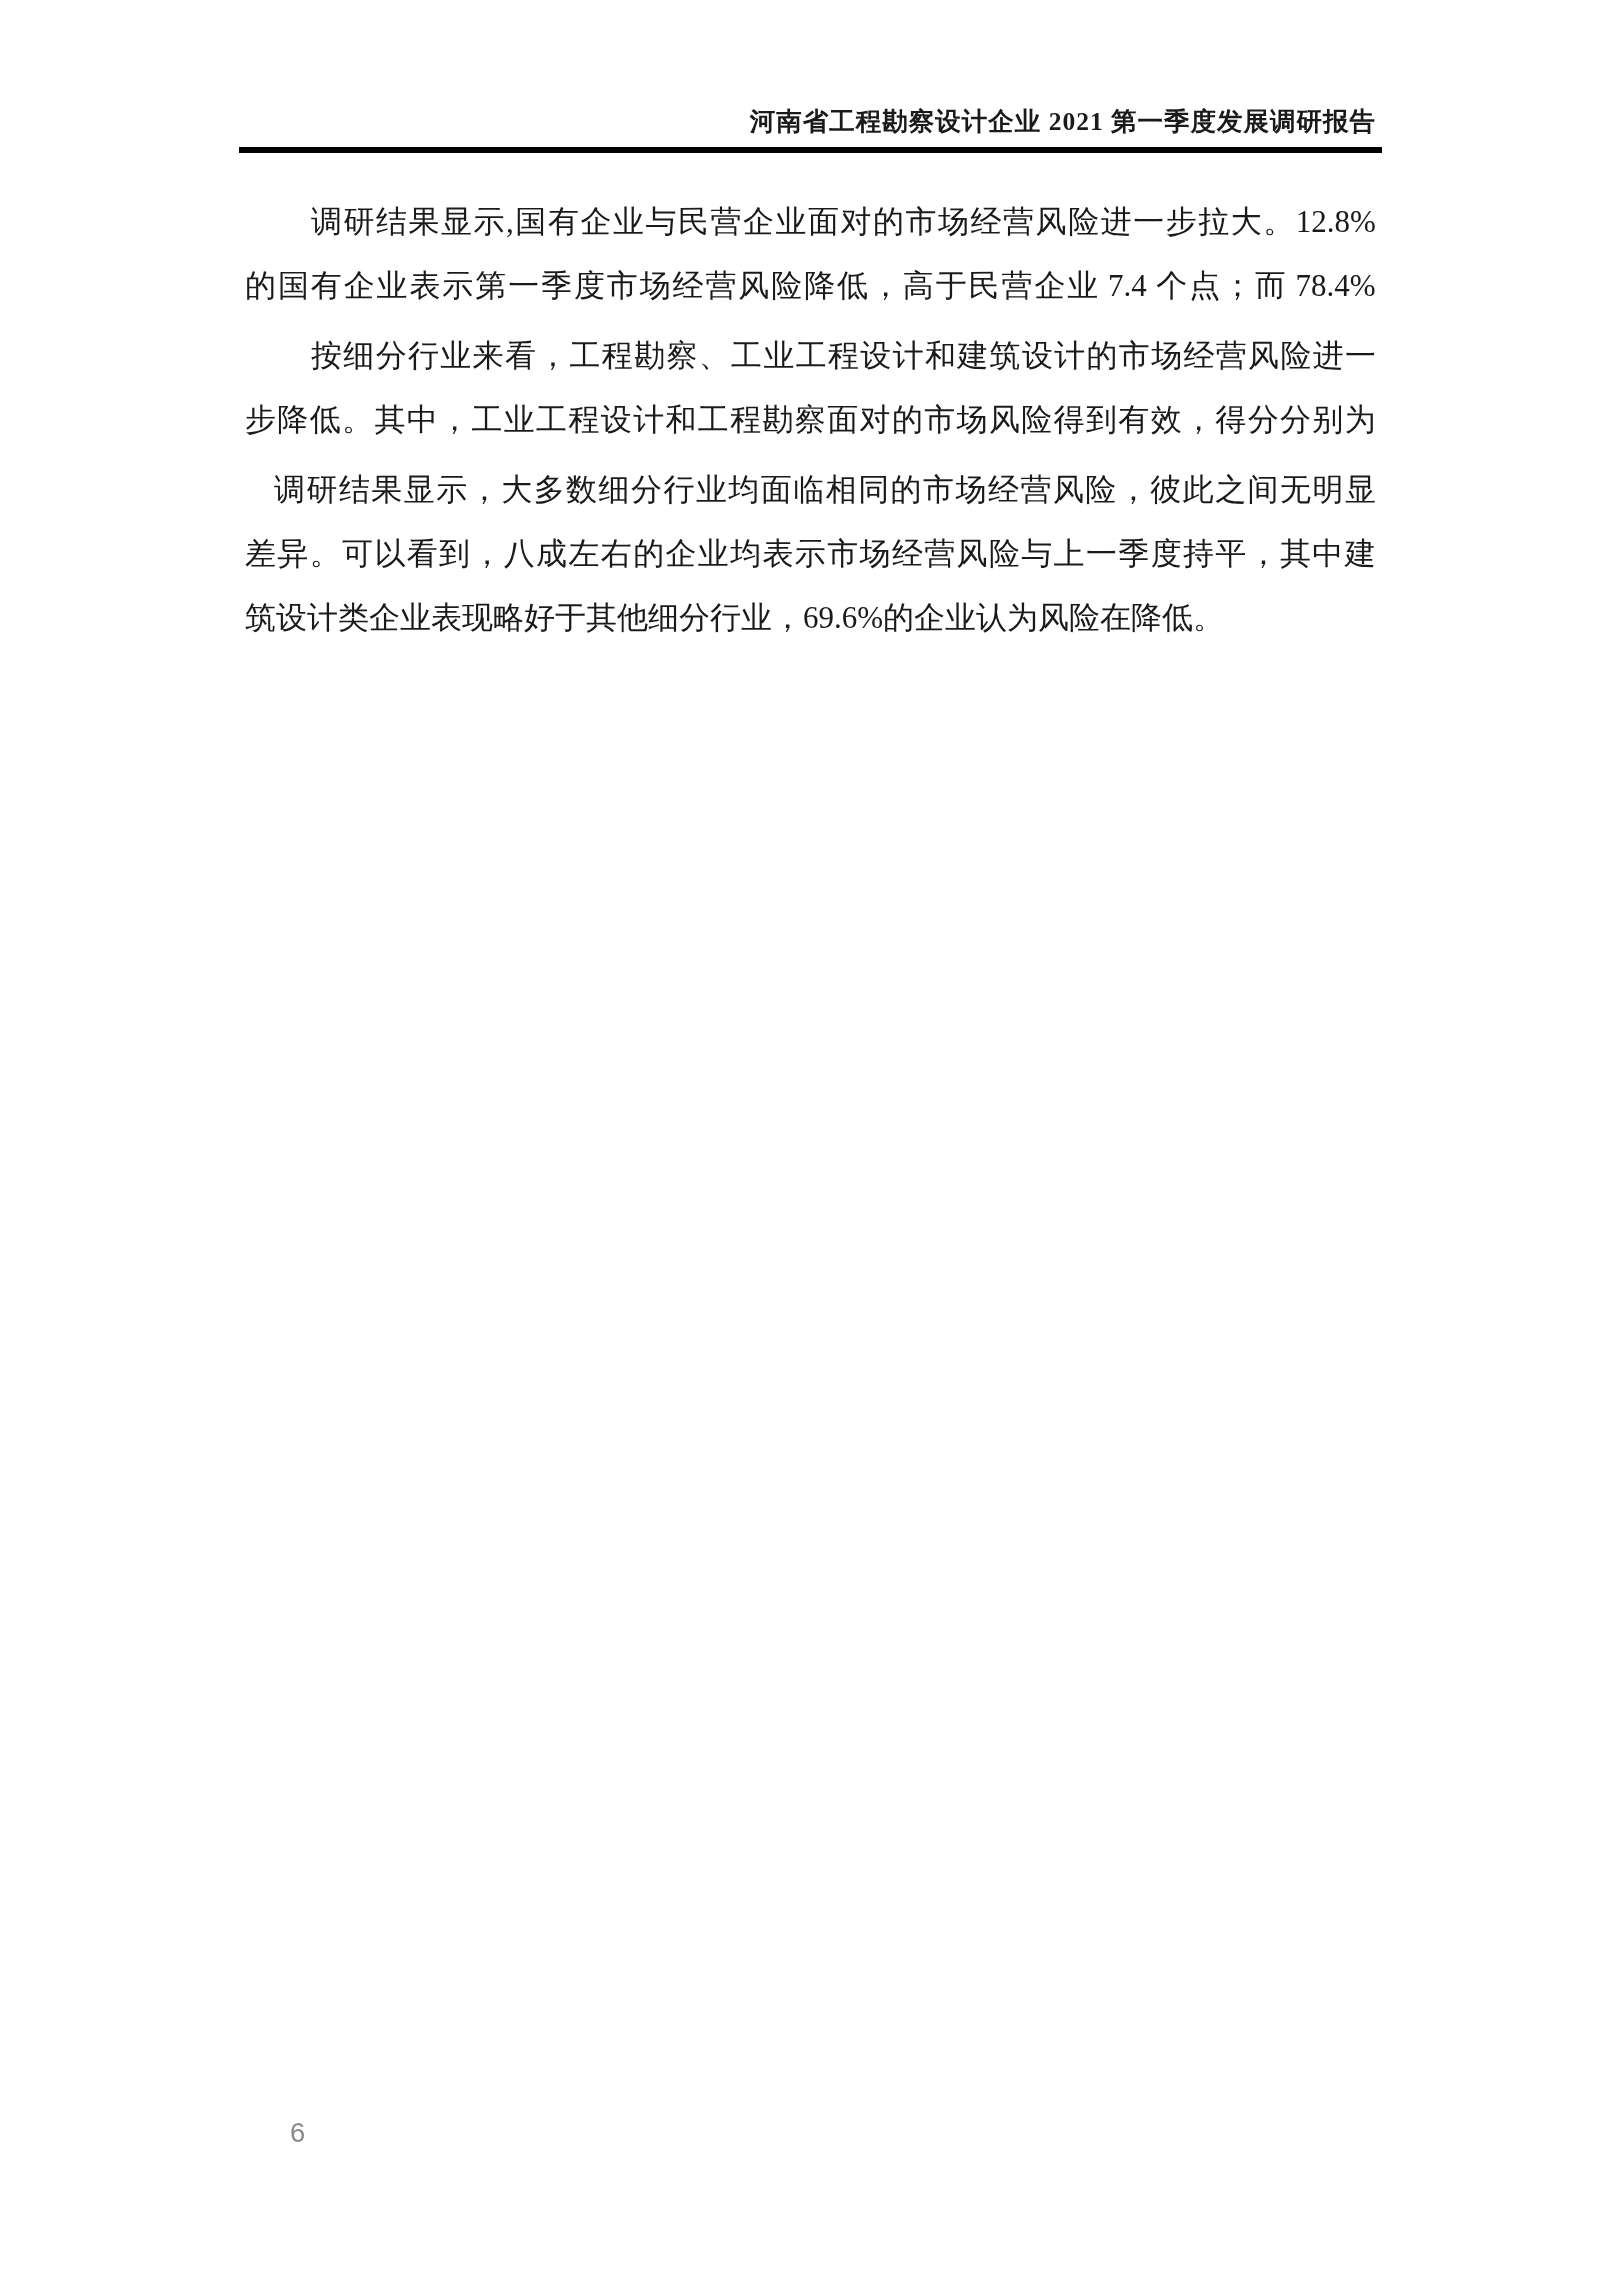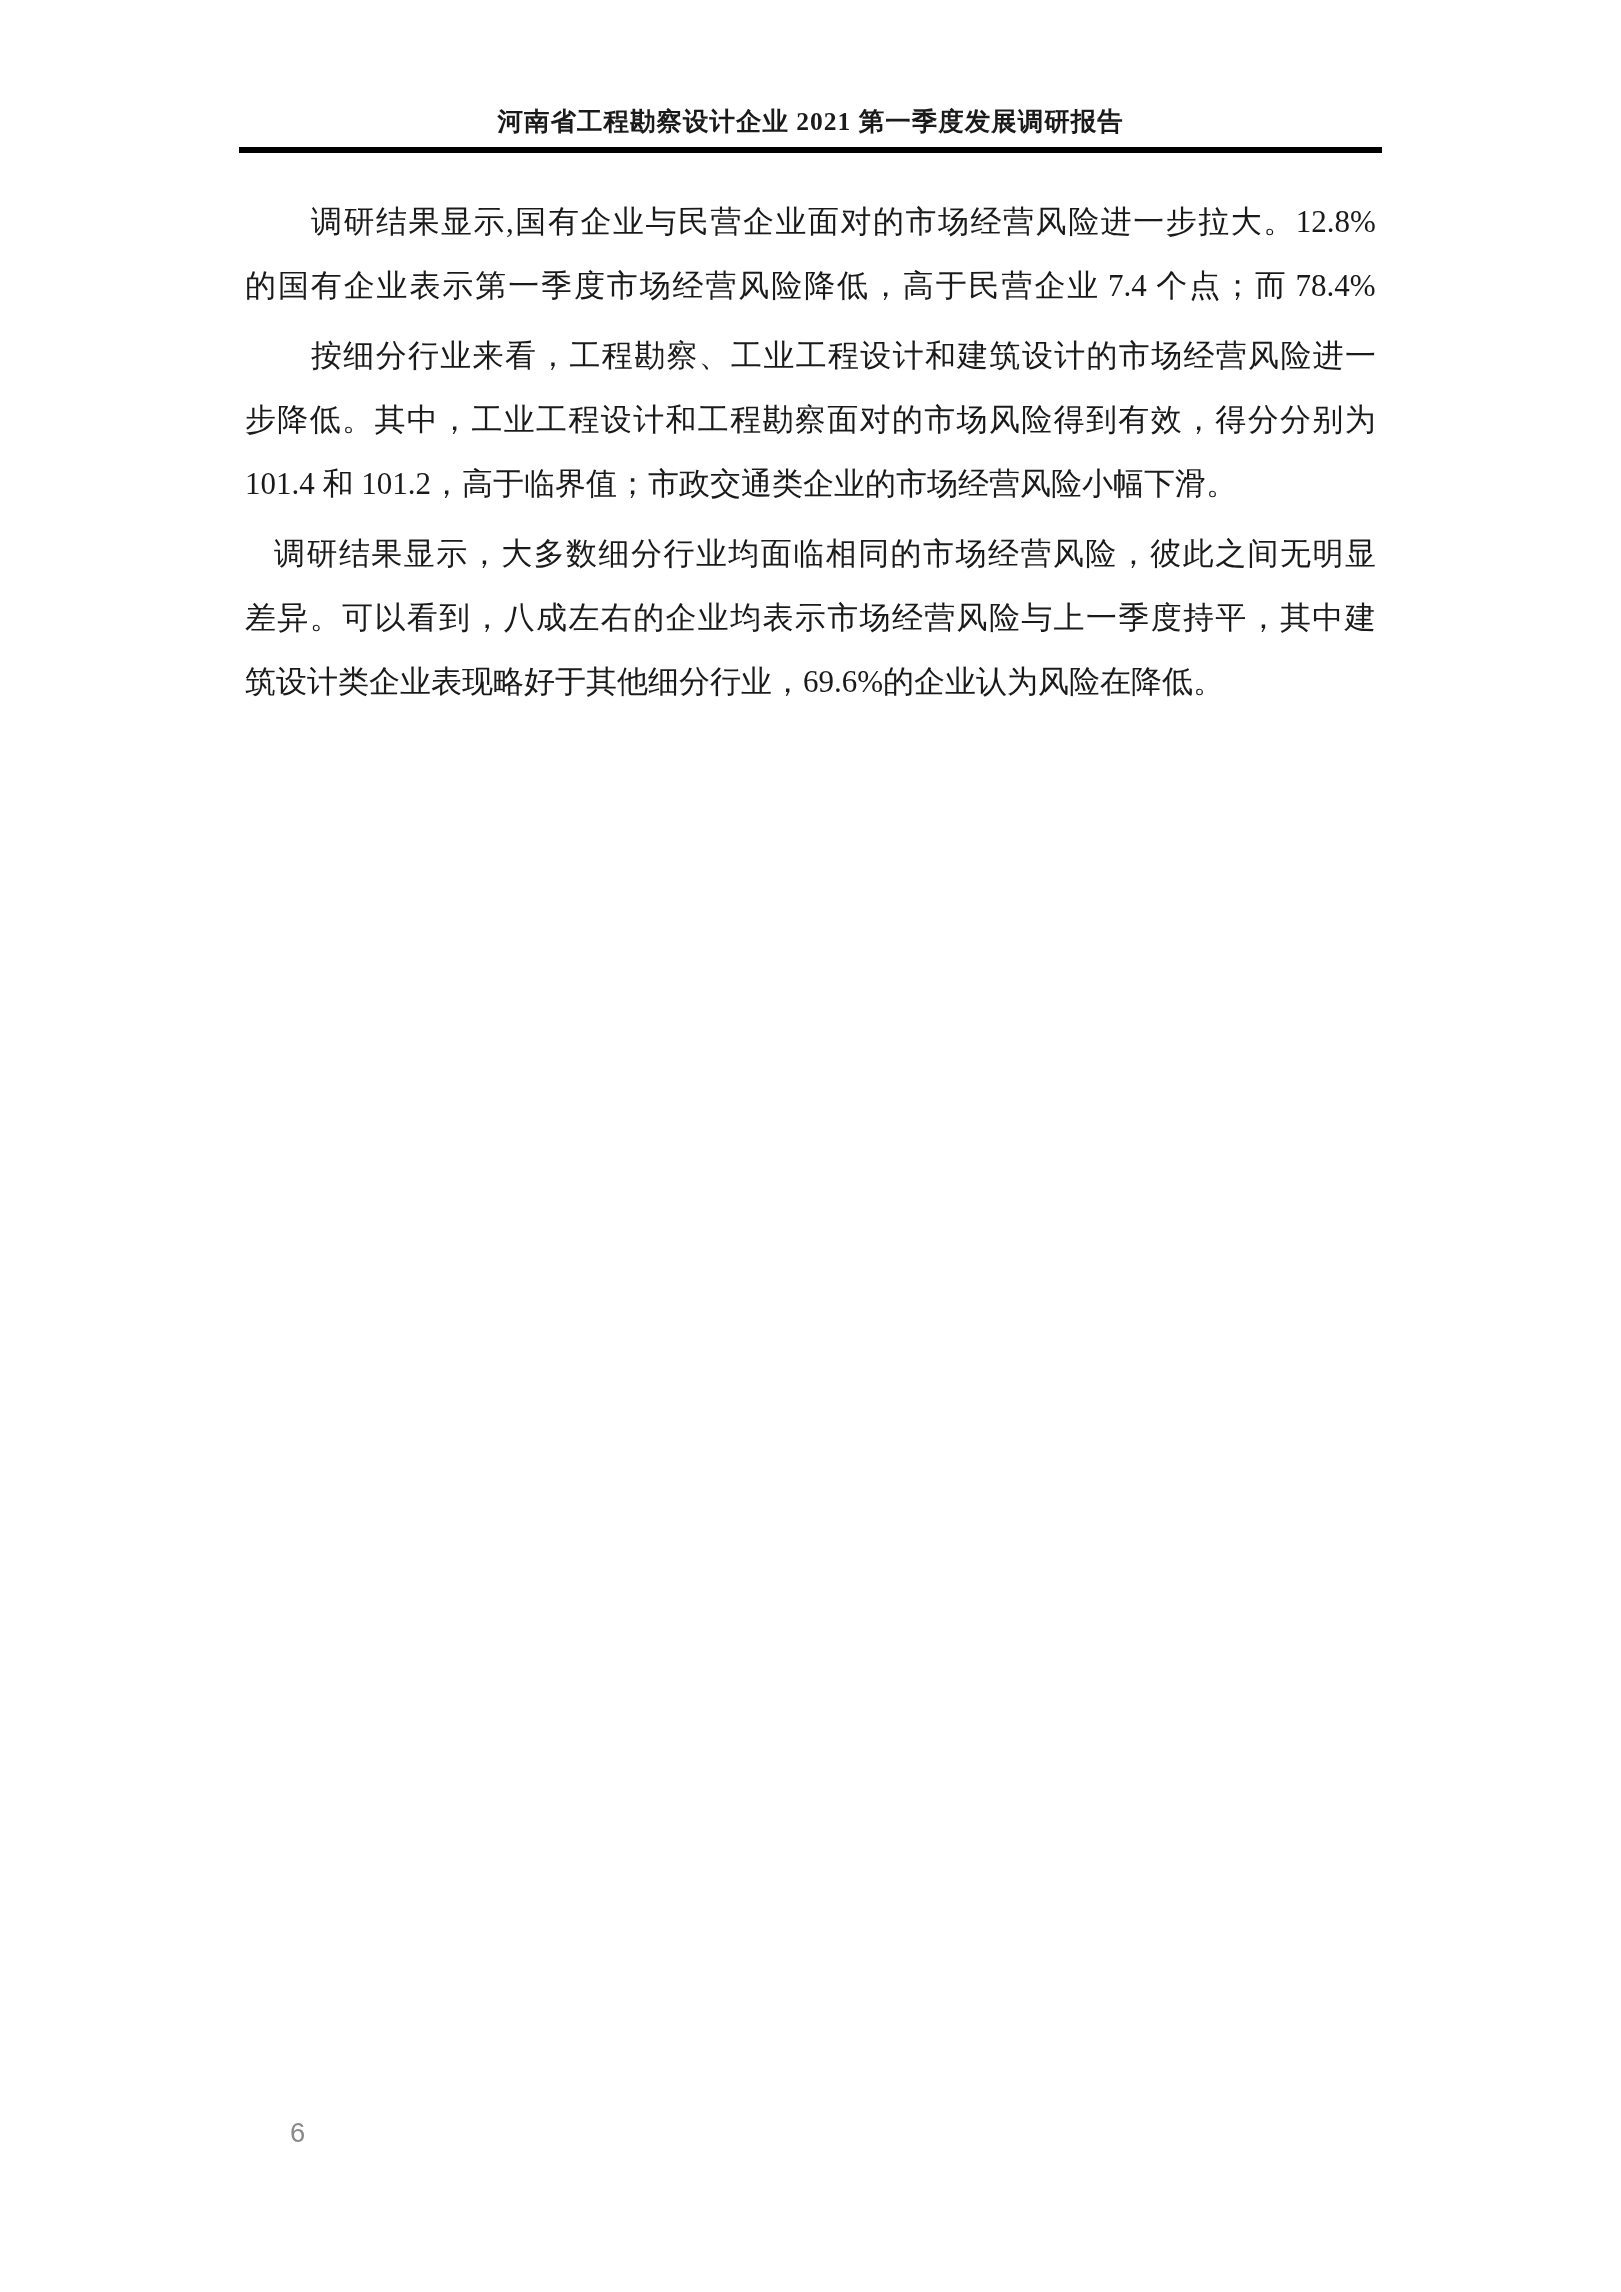--- a/index.html
+++ b/index.html
@@ -2,21 +2,21 @@
 <html><head>
 <meta charset="utf-8">
 <style>
   html,body{margin:0;padding:0;background:#ffffff;}
   .page{
     position:relative;width:1621px;height:2293px;background:#ffffff;
     font-family:"Liberation Serif","DejaVu Serif",serif;color:#1a1a1a;overflow:hidden;
   }
   .header-title{
     position:absolute;top:104px;left:245px;right:245px;
-    text-align:center;font-size:25.5px;font-weight:bold;letter-spacing:1px;white-space:pre;
+    text-align:right;font-size:25.5px;font-weight:bold;letter-spacing:1px;white-space:pre;
   }
   .header-rule{
     position:absolute;top:147px;left:239px;width:1143px;height:5.9px;background:#000000;
   }
   .doc-body{
     position:absolute;top:190px;left:245px;width:1131px;font-size:31px;
   }
   .para{margin:0 0 5.9px 0;}
   .line{height:64px;line-height:64px;white-space:pre;}
   .just{display:flex;justify-content:space-between;}
@@ -41,21 +41,20 @@
 
 
     <div class="para">
       <div class="line just indent2"><span>调</span><span>研</span><span>结</span><span>果</span><span>显</span><span>示</span><span>,</span><span>国</span><span>有</span><span>企</span><span>业</span><span>与</span><span>民</span><span>营</span><span>企</span><span>业</span><span>面</span><span>对</span><span>的</span><span>市</span><span>场</span><span>经</span><span>营</span><span>风</span><span>险</span><span>进</span><span>一</span><span>步</span><span>拉</span><span>大</span><span>。</span><span>12.8%</span></div>
       <div class="line just"><span>的</span><span>国</span><span>有</span><span>企</span><span>业</span><span>表</span><span>示</span><span>第</span><span>一</span><span>季</span><span>度</span><span>市</span><span>场</span><span>经</span><span>营</span><span>风</span><span>险</span><span>降</span><span>低</span><span>，</span><span>高</span><span>于</span><span>民</span><span>营</span><span>企</span><span>业</span><span> 7.4 </span><span>个</span><span>点</span><span>；</span><span>而</span><span> 78.4%</span></div>
     </div>
 
     <div class="para">
       <div class="line just indent2"><span>按</span><span>细</span><span>分</span><span>行</span><span>业</span><span>来</span><span>看</span><span>，</span><span>工</span><span>程</span><span>勘</span><span>察</span><span>、</span><span>工</span><span>业</span><span>工</span><span>程</span><span>设</span><span>计</span><span>和</span><span>建</span><span>筑</span><span>设</span><span>计</span><span>的</span><span>市</span><span>场</span><span>经</span><span>营</span><span>风</span><span>险</span><span>进</span><span>一</span></div>
       <div class="line just"><span>步</span><span>降</span><span>低</span><span>。</span><span>其</span><span>中</span><span>，</span><span>工</span><span>业</span><span>工</span><span>程</span><span>设</span><span>计</span><span>和</span><span>工</span><span>程</span><span>勘</span><span>察</span><span>面</span><span>对</span><span>的</span><span>市</span><span>场</span><span>风</span><span>险</span><span>得</span><span>到</span><span>有</span><span>效</span><span>，</span><span>得</span><span>分</span><span>分</span><span>别</span><span>为</span></div>
-      <div class="line">101.4 和 101.2，高于临界值；市政交通类企业的市场经营风险小幅下滑。</div>
     </div>
 
     <div class="para">
       <div class="line just indent1"><span>调</span><span>研</span><span>结</span><span>果</span><span>显</span><span>示</span><span>，</span><span>大</span><span>多</span><span>数</span><span>细</span><span>分</span><span>行</span><span>业</span><span>均</span><span>面</span><span>临</span><span>相</span><span>同</span><span>的</span><span>市</span><span>场</span><span>经</span><span>营</span><span>风</span><span>险</span><span>，</span><span>彼</span><span>此</span><span>之</span><span>间</span><span>无</span><span>明</span><span>显</span></div>
       <div class="line just"><span>差</span><span>异</span><span>。</span><span>可</span><span>以</span><span>看</span><span>到</span><span>，</span><span>八</span><span>成</span><span>左</span><span>右</span><span>的</span><span>企</span><span>业</span><span>均</span><span>表</span><span>示</span><span>市</span><span>场</span><span>经</span><span>营</span><span>风</span><span>险</span><span>与</span><span>上</span><span>一</span><span>季</span><span>度</span><span>持</span><span>平</span><span>，</span><span>其</span><span>中</span><span>建</span></div>
       <div class="line">筑设计类企业表现略好于其他细分行业，69.6%的企业认为风险在降低。</div>
     </div>
 
   </div>
 

